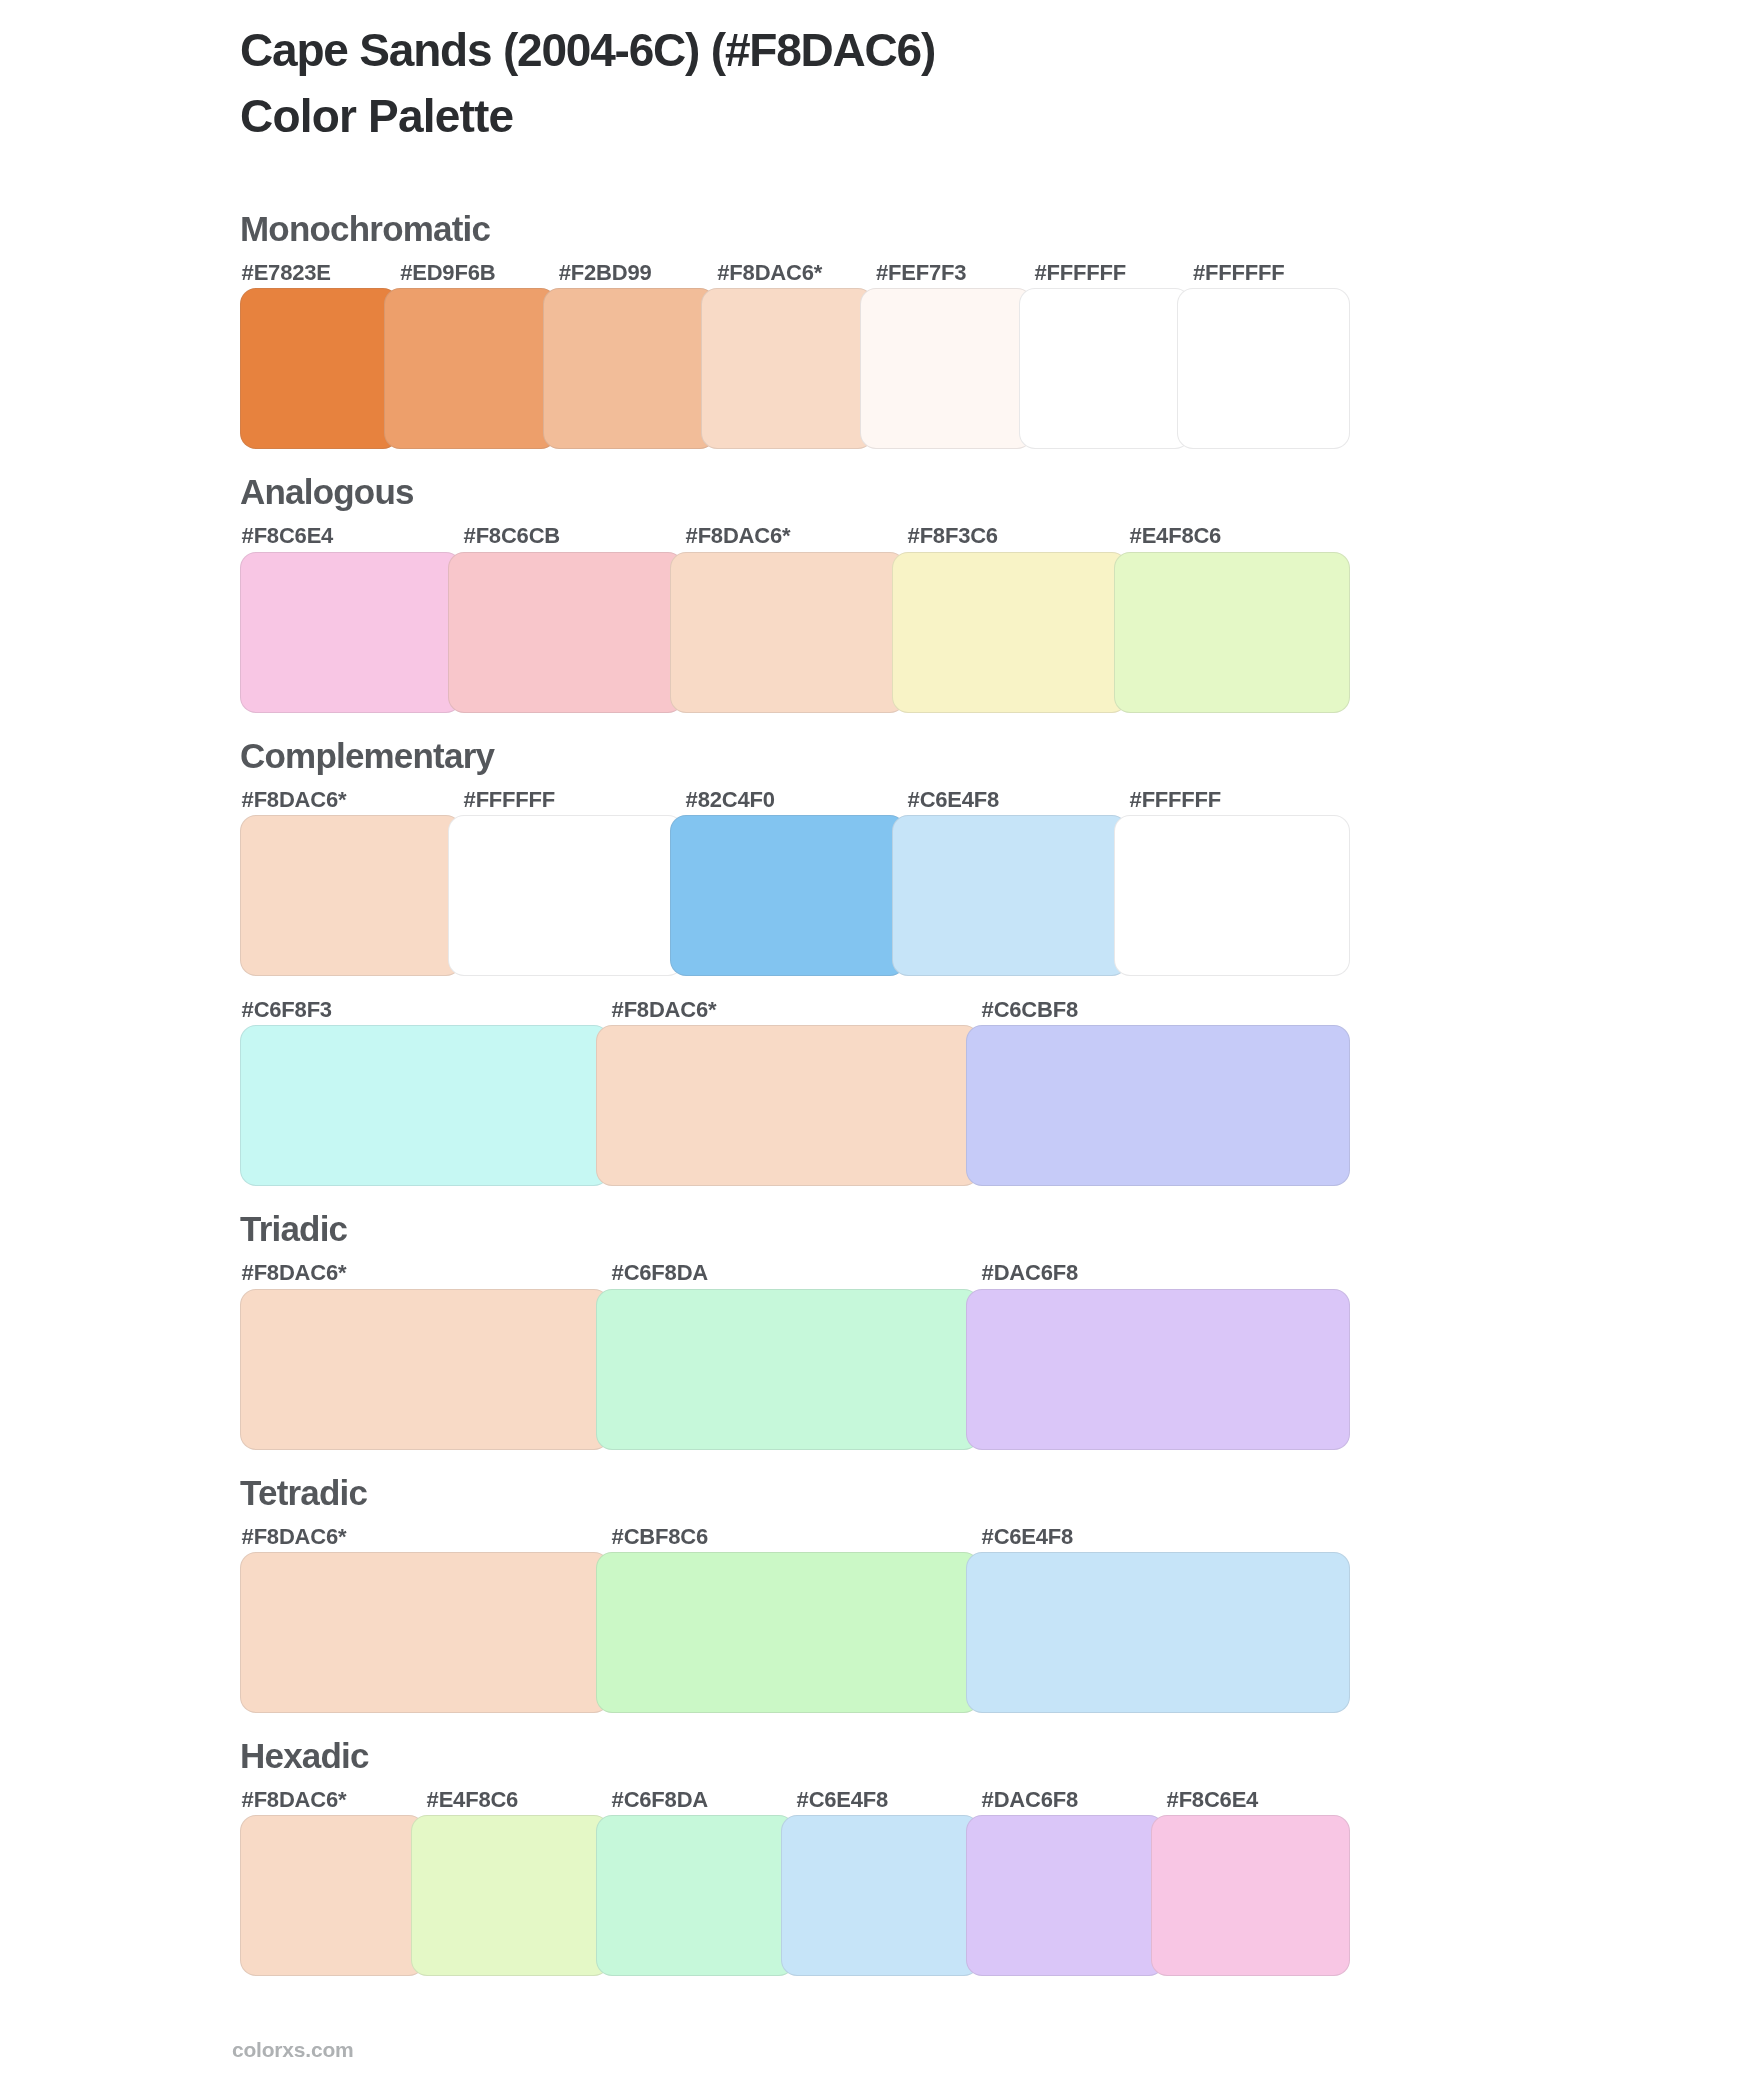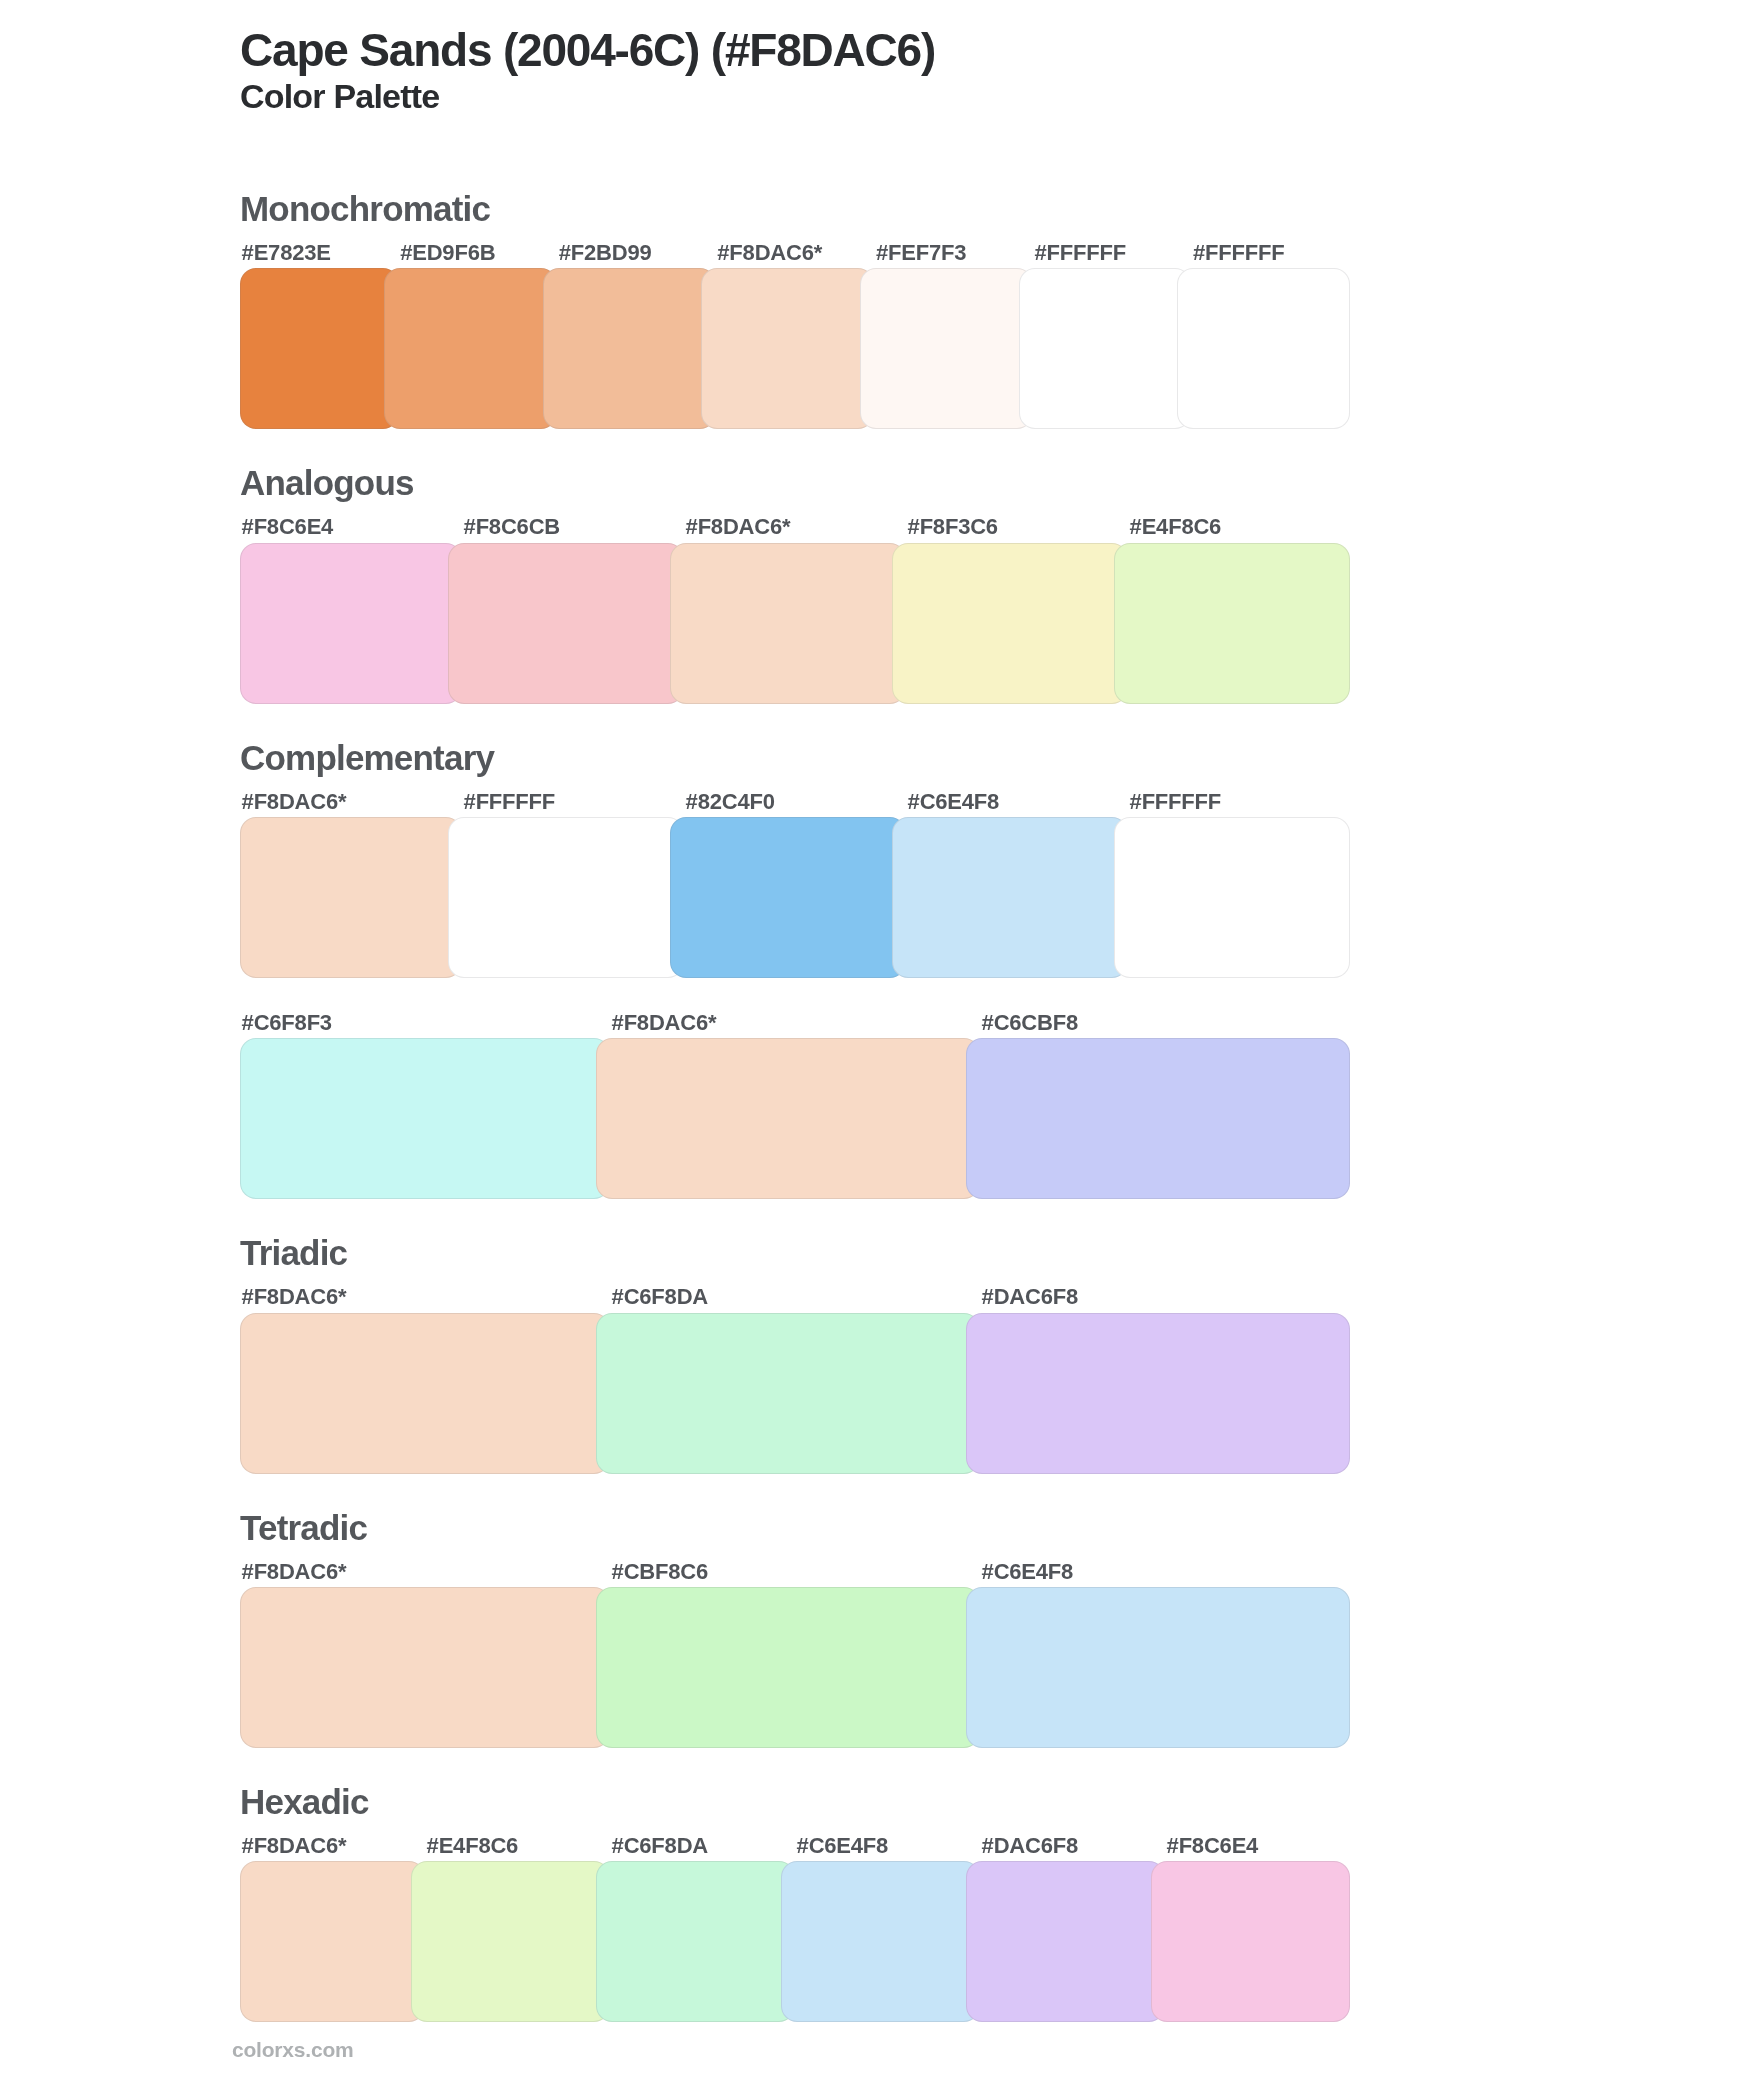--- a/index.html
+++ b/index.html
@@ -22,32 +22,32 @@
   }
   .title {
     margin: 0;
     font-size: 46px;
     font-weight: bold;
     letter-spacing: -1.2px;
     line-height: 1.15;
     color: var(--title-text, #2a2c2f);
   }
   .subtitle {
-    margin: 0 0 0 0;
-    font-size: 34px;
+    margin: 20px 0 0 0;
+    font-size: 46px;
     font-weight: bold;
     letter-spacing: -0.8px;
     line-height: 39px;
     color: var(--title-text, #2a2c2f);
   }
   #sections {
     margin-top: 72px;
   }
   .section {
-    margin-bottom: 33px;
+    margin-bottom: 22px;
   }
   .section-heading {
     margin: 0 0 11.2px 0;
     font-size: 35px;
     font-weight: bold;
     letter-spacing: -0.8px;
     line-height: 42px;
     color: var(--heading-text, #54575b);
   }
   .swatch-row {

